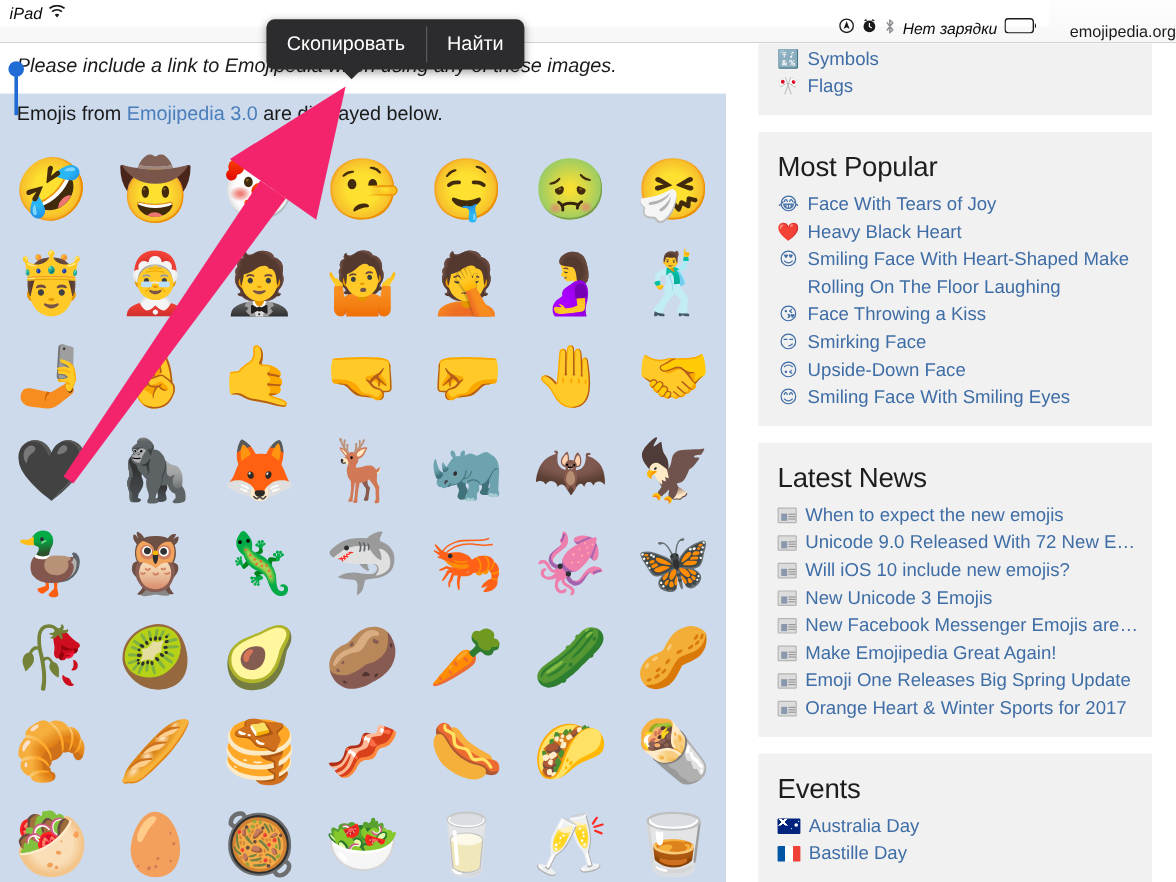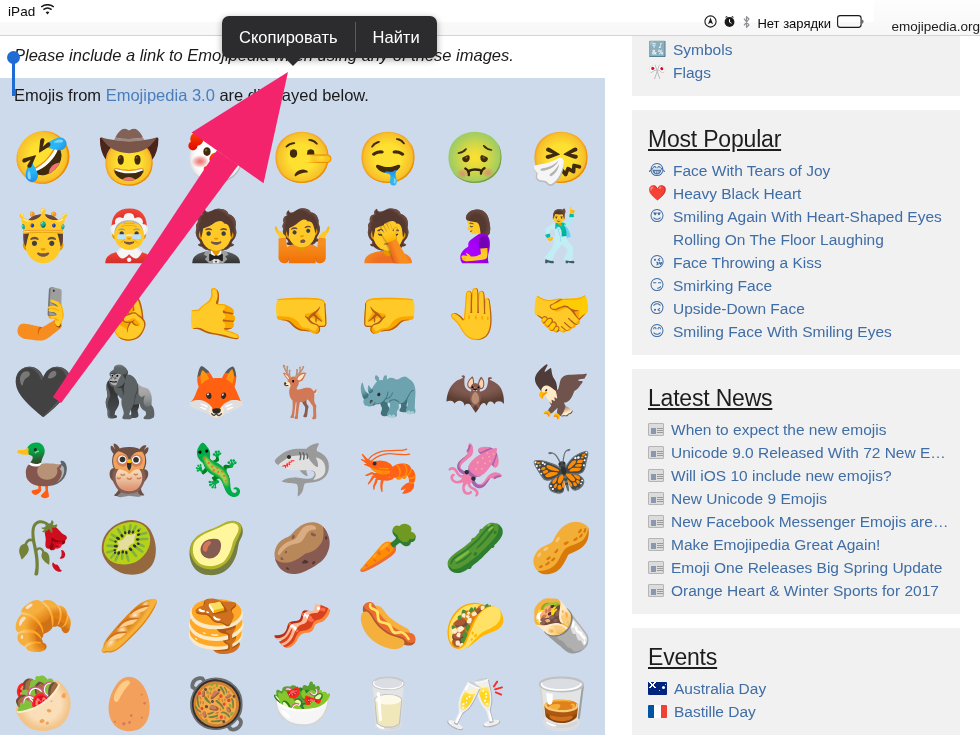--- a/index.html
+++ b/index.html
@@ -18,20 +18,21 @@
     position: absolute;
     top: 0; left: 0;
     width: 874px;
     height: 22px;
     display: flex;
     align-items: center;
     font-size: 13px;
     color: #0a0a0a;
     background: #ffffff;
     z-index: 40;
+    font-style: italic;
   }
   .sb-left {
     display: flex; align-items: center; gap: 5px;
     margin-left: 8px;
   }
   .sb-right {
     position: absolute; right: 9px; top: 12px;
     height: 22px;
     display: flex; align-items: center; gap: 6px;
     font-size: 13px;
@@ -161,21 +162,20 @@
     padding: 8px 0 12px 0;
   }
   .card.flush-top { padding-top: 2px; }
 
   .card-title {
     font-size: 23px;
     font-weight: 400;
     color: #1d1d1d;
     padding: 8px 0 6px 16px;
     letter-spacing: -0.2px;
-    text-decoration: underline;
   }
 
   .link-row {
     display: flex;
     align-items: center;
     gap: 7px;
     padding: 1px 10px 1px 16px;
     font-size: 15.5px;
     line-height: 21px;
     color: #3f6da6;
@@ -437,21 +437,21 @@
           <div class="link-row">
             <span class="glyph">😂</span>
             <span class="label">Face With Tears of Joy</span>
           </div>
           <div class="link-row">
             <span class="glyph">❤️</span>
             <span class="label">Heavy Black Heart</span>
           </div>
           <div class="link-row">
             <span class="glyph">😍</span>
-            <span class="label">Smiling Again With Heart-Shaped Eyes</span>
+            <span class="label">Smiling Face With Heart-Shaped Make</span>
           </div>
           <div class="link-row">
             <span class="glyph empty">•</span>
             <span class="label">Rolling On The Floor Laughing</span>
           </div>
           <div class="link-row">
             <span class="glyph">😘</span>
             <span class="label">Face Throwing a Kiss</span>
           </div>
           <div class="link-row">
@@ -479,21 +479,21 @@
           <div class="link-row">
             <span class="news-ico"></span>
             <span class="label">Unicode 9.0 Released With 72 New E…</span>
           </div>
           <div class="link-row">
             <span class="news-ico"></span>
             <span class="label">Will iOS 10 include new emojis?</span>
           </div>
           <div class="link-row">
             <span class="news-ico"></span>
-            <span class="label">New Unicode 9 Emojis</span>
+            <span class="label">New Unicode 3 Emojis</span>
           </div>
           <div class="link-row">
             <span class="news-ico"></span>
             <span class="label">New Facebook Messenger Emojis are…</span>
           </div>
           <div class="link-row">
             <span class="news-ico"></span>
             <span class="label">Make Emojipedia Great Again!</span>
           </div>
           <div class="link-row">

